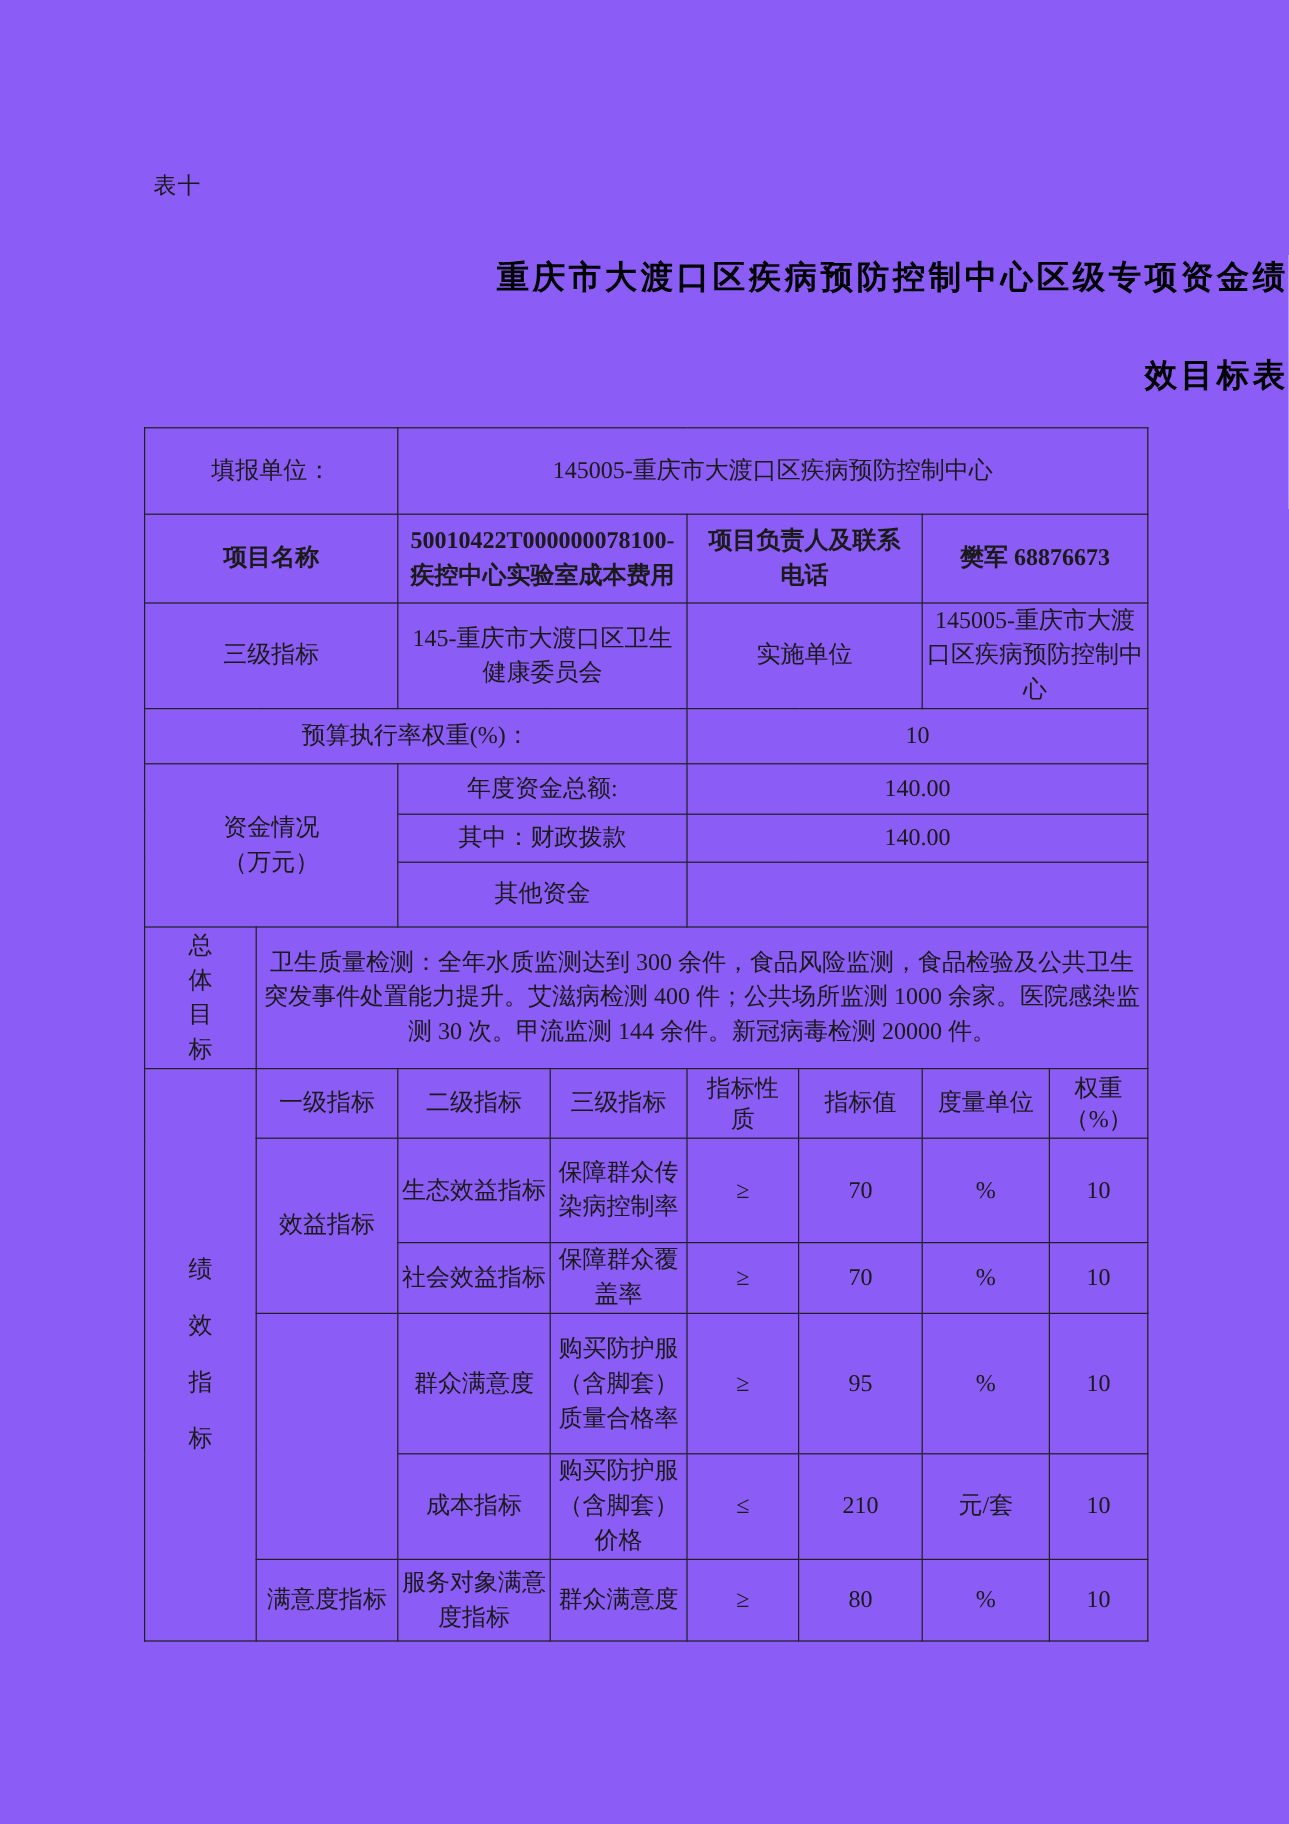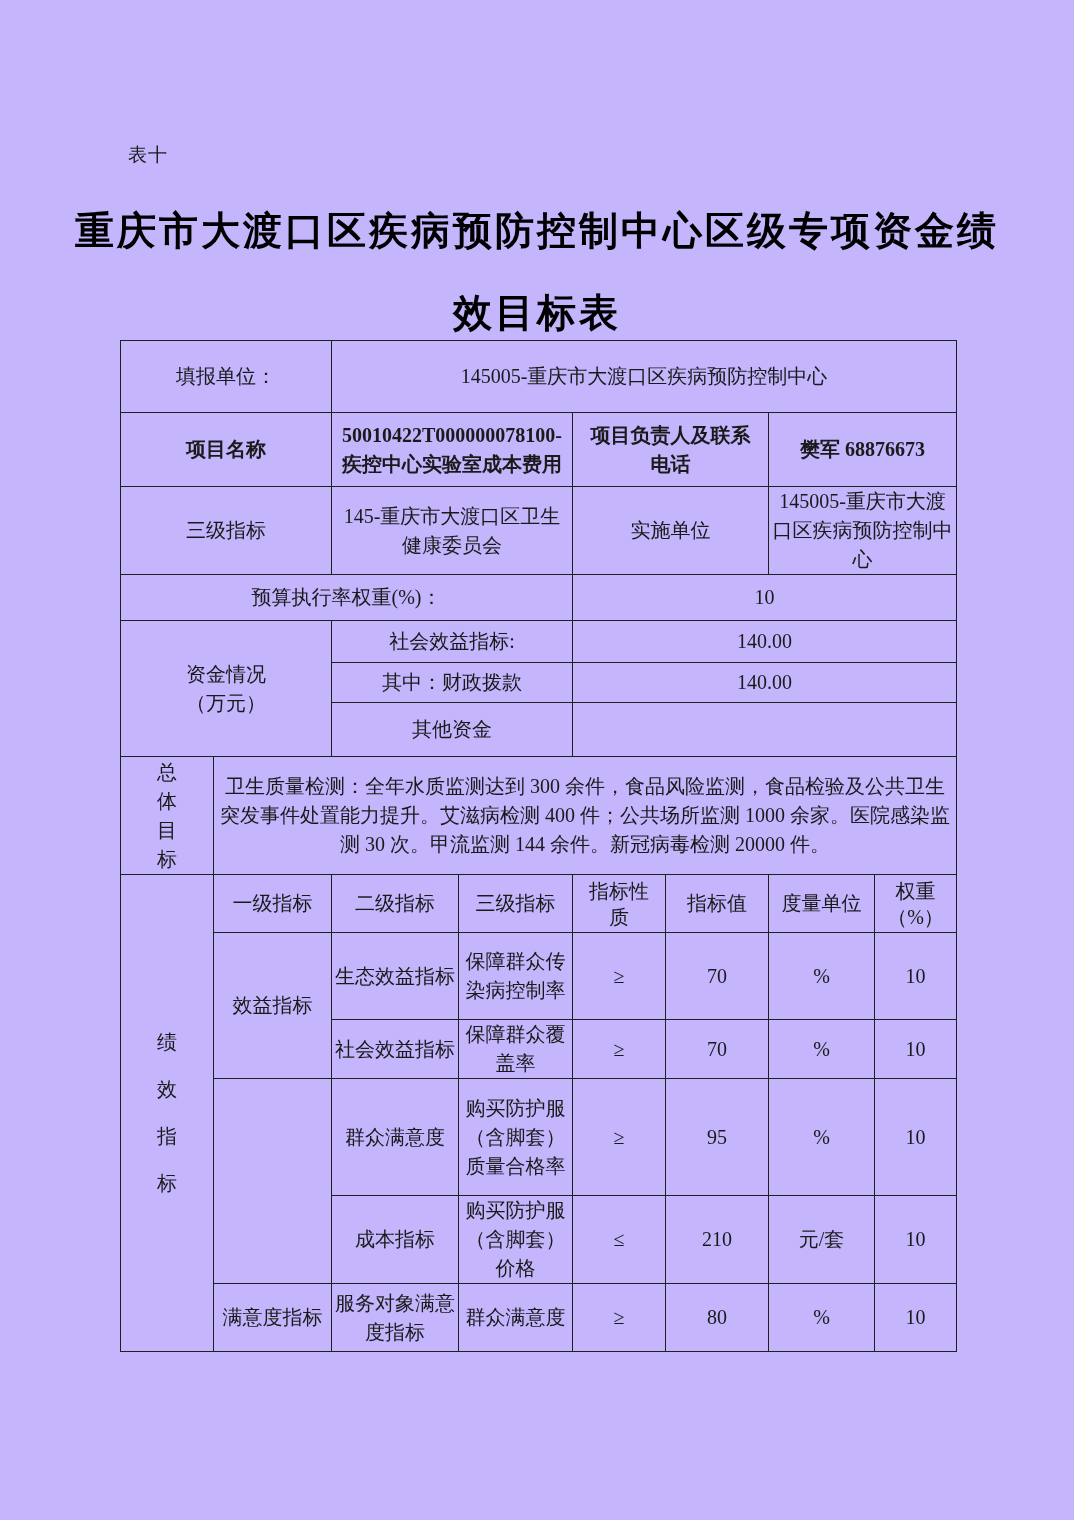--- a/index.html
+++ b/index.html
@@ -1,45 +1,45 @@
 <!DOCTYPE html>
 <html><head>
 <meta charset="utf-8">
 <style>
   html,body{margin:0;padding:0;background:#ffffff;}
   .page{
     position:relative;
     width:1074px;
     height:1520px;
-    background:#c4b5fd;
+    background:#8b5cf6;
     font-family:"Liberation Serif","DejaVu Serif",serif;
     color:#1a1a1a;
     overflow:hidden;
   }
   .corner-tag{
     position:absolute;
     left:128px; top:142px;
     font-size:19px;
     letter-spacing:1px;
   }
   .doc-title{
     position:absolute;
     left:0; top:190px;
     width:1074px;
-    text-align:center;
+    text-align:right;
     font-family:"Liberation Sans","DejaVu Sans",sans-serif;
     font-weight:bold;
-    font-size:39px;
+    font-size:27px;
     letter-spacing:3px;
     line-height:82px;
     color:#000000;
   }
   table.main{
     position:absolute;
-    left:120px; top:340px;
+    left:120px; top:356px;
     width:836px;
     border-collapse:collapse;
     table-layout:fixed;
   }
   table.main td{
     border:1.5px solid #1f1f1f;
     font-size:20px;
     line-height:29px;
     text-align:center;
     vertical-align:middle;
@@ -112,21 +112,21 @@
     <tr class="r4">
       <td colspan="4">预算执行率权重(%)：</td>
       <td colspan="4">10</td>
     </tr>
 
     <tr class="r5a">
       <td colspan="2" rowspan="3">
         <span style="display:block">资金情况</span>
         <span style="display:block">（万元）</span>
       </td>
-      <td colspan="2" class="tl">社会效益指标:</td>
+      <td colspan="2" class="tl">年度资金总额:</td>
       <td colspan="4" class="num">140.00</td>
     </tr>
     <tr class="r5b">
       <td colspan="2">其中：财政拨款</td>
       <td colspan="4" class="num">140.00</td>
     </tr>
     <tr class="r5c">
       <td colspan="2">其他资金</td>
       <td colspan="4" class="num"></td>
     </tr>

